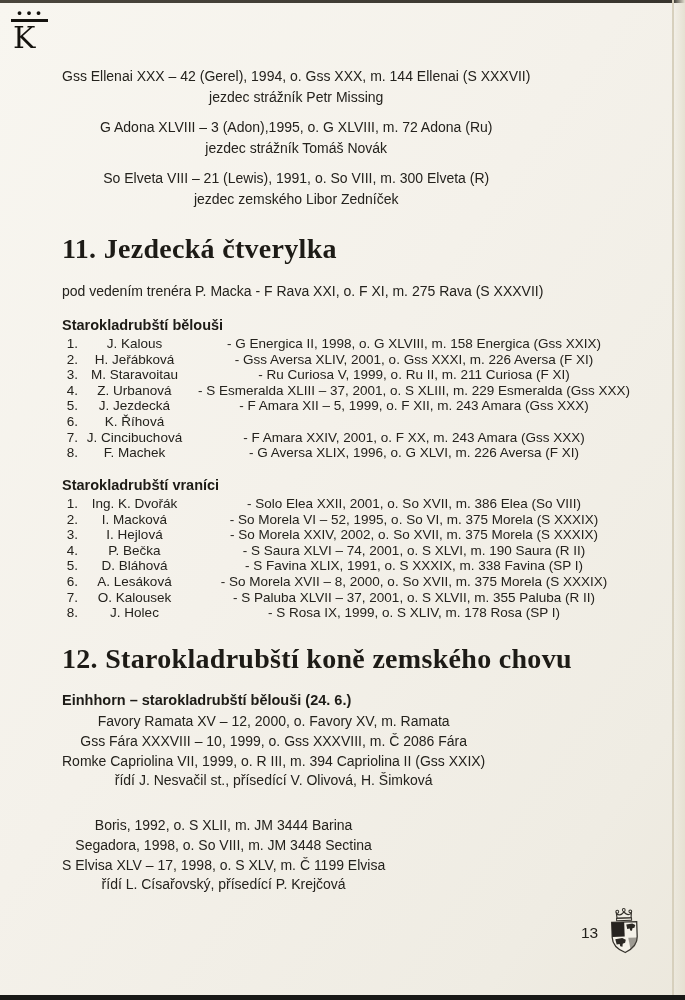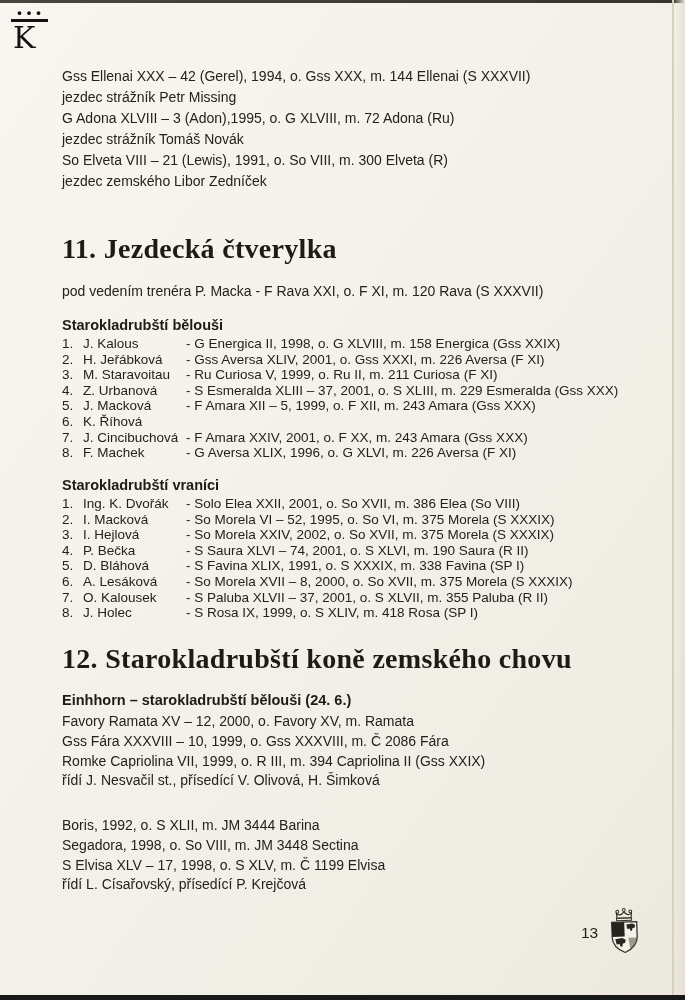--- a/index.html
+++ b/index.html
@@ -18,25 +18,25 @@
   .edge-bottom{position:absolute;bottom:0;left:0;right:0;height:5px;background:#191917;}
   .edge-right-shade{position:absolute;top:0;right:0;width:12px;height:100%;background:linear-gradient(to right,rgba(222,216,200,0),#e6e1d2);}
   .edge-right-line{position:absolute;top:0;right:11px;width:2px;height:100%;background:#d7d0bd;}
 
   
   .logo{position:absolute;left:11px;top:7px;width:40px;}
   .logo-dots{width:36px;text-align:center;font-size:13px;font-weight:bold;letter-spacing:5px;padding-left:5px;line-height:11px;color:#15130f;box-sizing:border-box;}
   .logo-rule{width:37px;height:3px;background:#15130f;margin-top:1px;}
   .logo-k{font-family:"DejaVu Serif",serif;font-size:30px;line-height:32px;color:#15130f;margin-left:2px;}
 
-  .abs{position:absolute;left:62px;}
+  .abs{position:absolute;left:62px;text-align:center;}
 
   
   .intro{top:66px;font-size:14px;line-height:21px;}
-  .entry + .entry{margin-top:0;}
+  .entry + .entry{margin-top:9px;}
 
   h1{margin:0;font-family:"Liberation Serif",serif;font-weight:bold;font-size:28px;line-height:30px;color:#1d1b16;letter-spacing:0.3px;}
   .h11{top:234px;}
   .subtitle{top:283px;font-size:14px;}
 
   .group-heading{font-weight:bold;font-size:14.5px;color:#1d1b16;}
   .gh1{top:317px;}
   .gh2{top:477px;}
 
   .rider-list{font-size:13.5px;line-height:15.6px;width:580px;}
@@ -81,21 +81,21 @@
       <div>G Adona XLVIII – 3 (Adon),1995, o. G XLVIII, m. 72 Adona (Ru)</div>
       <div>jezdec strážník Tomáš Novák</div>
     </div>
     <div class="entry">
       <div>So Elveta VIII – 21 (Lewis), 1991, o. So VIII, m. 300 Elveta (R)</div>
       <div>jezdec zemského Libor Zedníček</div>
     </div>
   </div>
 
   <h1 class="abs h11">11. Jezdecká čtverylka</h1>
-  <div class="abs subtitle">pod vedením trenéra P. Macka - F Rava XXI, o. F XI, m. 120 Rava (S XXXVII)</div>
+  <div class="abs subtitle">pod vedením trenéra P. Macka - F Rava XXI, o. F XI, m. 275 Rava (S XXXVII)</div>
 
   <div class="abs group-heading gh1">Starokladrubští bělouši</div>
   <div class="abs rider-list list1">
     <div class="rider-row">
       <span class="num">1.</span>
       <span class="name">J. Kalous</span>
       <span class="horse">- G Energica II, 1998, o. G XLVIII, m. 158 Energica (Gss XXIX)</span>
     </div>
     <div class="rider-row">
       <span class="num">2.</span>
@@ -107,21 +107,21 @@
       <span class="name">M. Staravoitau</span>
       <span class="horse">- Ru Curiosa V, 1999, o. Ru II, m. 211 Curiosa (F XI)</span>
     </div>
     <div class="rider-row">
       <span class="num">4.</span>
       <span class="name">Z. Urbanová</span>
       <span class="horse">- S Esmeralda XLIII – 37, 2001, o. S XLIII, m. 229 Esmeralda (Gss XXX)</span>
     </div>
     <div class="rider-row">
       <span class="num">5.</span>
-      <span class="name">J. Macková</span>
+      <span class="name">J. Jezdecká</span>
       <span class="horse">- F Amara XII – 5, 1999, o. F XII, m. 243 Amara (Gss XXX)</span>
     </div>
     <div class="rider-row">
       <span class="num">6.</span>
       <span class="name">K. Říhová</span>
     </div>
     <div class="rider-row">
       <span class="num">7.</span>
       <span class="name">J. Cincibuchová</span>
       <span class="horse">- F Amara XXIV, 2001, o. F XX, m. 243 Amara (Gss XXX)</span>
@@ -166,21 +166,21 @@
       <span class="horse">- So Morela XVII – 8, 2000, o. So XVII, m. 375 Morela (S XXXIX)</span>
     </div>
     <div class="rider-row">
       <span class="num">7.</span>
       <span class="name">O. Kalousek</span>
       <span class="horse">- S Paluba XLVII – 37, 2001, o. S XLVII, m. 355 Paluba (R II)</span>
     </div>
     <div class="rider-row">
       <span class="num">8.</span>
       <span class="name">J. Holec</span>
-      <span class="horse">- S Rosa IX, 1999, o. S XLIV, m. 418 Rosa (SP I)</span>
+      <span class="horse">- S Rosa IX, 1999, o. S XLIV, m. 178 Rosa (SP I)</span>
     </div>
   </div>
 
   <h1 class="abs h12">12. Starokladrubští koně zemského chovu</h1>
 
   <div class="abs group-heading bh1">Einhhorn – starokladrubští bělouši (24. 6.)</div>
   <div class="abs block-lines bl1">
     <div>Favory Ramata XV – 12, 2000, o. Favory XV, m. Ramata</div>
     <div>Gss Fára XXXVIII – 10, 1999, o. Gss XXXVIII, m. Č 2086 Fára</div>
     <div>Romke Capriolina VII, 1999, o. R III, m. 394 Capriolina II (Gss XXIX)</div>

